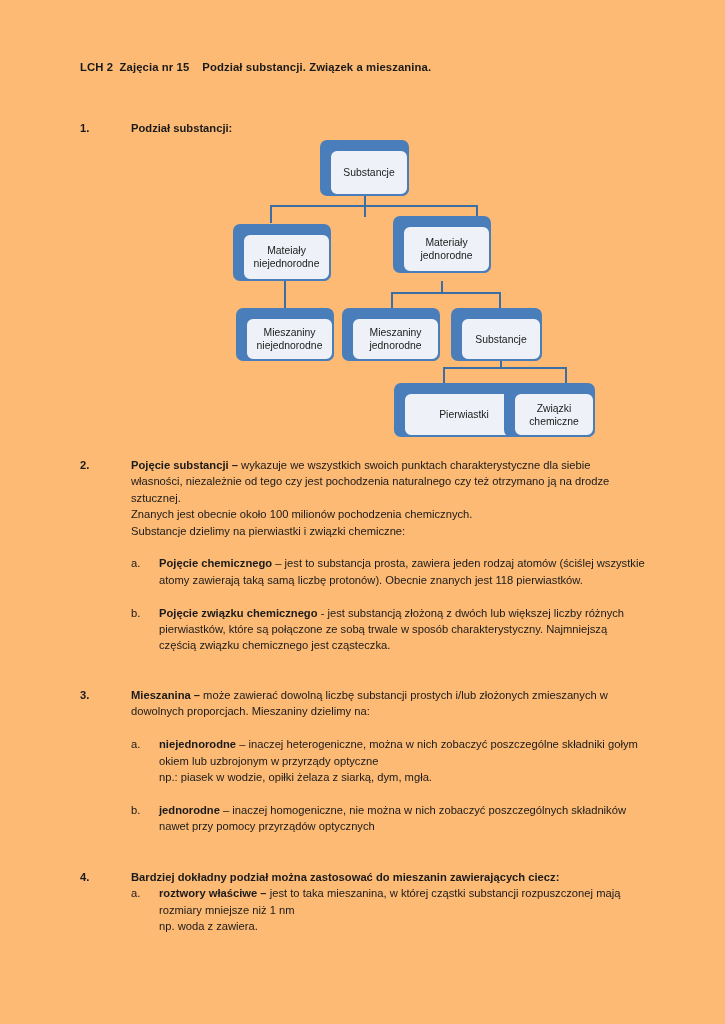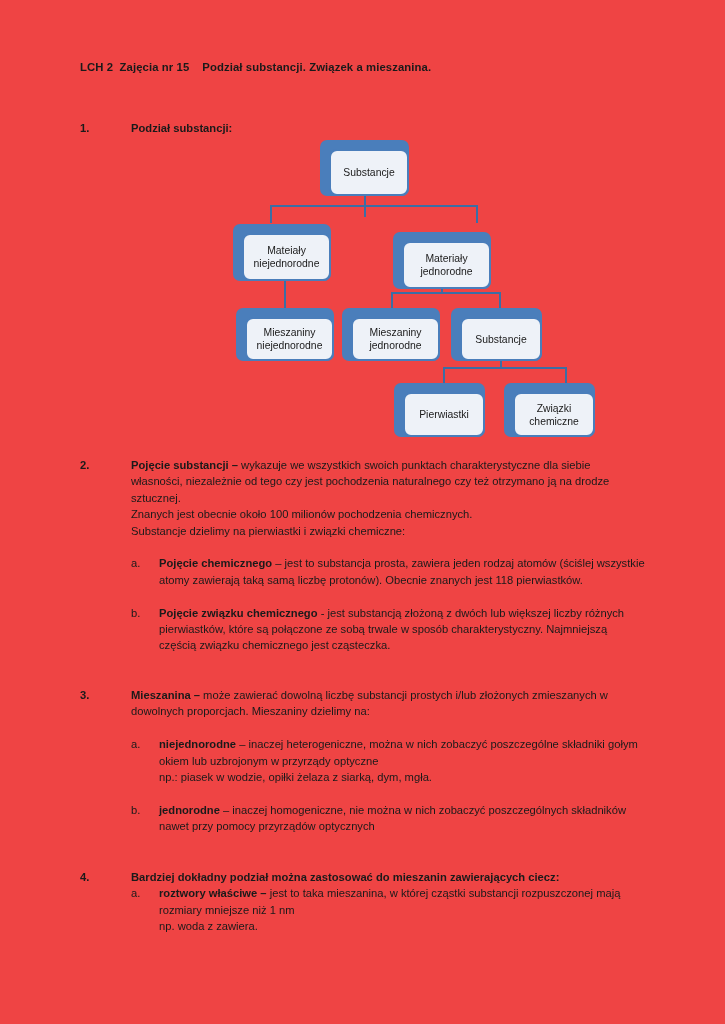--- a/index.html
+++ b/index.html
@@ -13,21 +13,21 @@
     height: 1024px;
     position: relative;
     font-family: "Liberation Sans", sans-serif;
     color: #1a1a1a;
     overflow: hidden;
   }
 
   .page {
     position: absolute;
     inset: 0;
-    background: #ef4444;
+    background: #fdba74;
     text-decoration: underline;
   }
 
   
   .doc-title {
     position: absolute;
     left: 80px;
     top: 61px;
     font-size: 11.3px;
     font-weight: bold;
@@ -157,21 +157,21 @@
       <div class="shadow"></div>
       <div class="front">Substancje</div>
     </div>
 
     <div class="node" style="left:233px; top:224px; width:98px; height:57px;">
       <div class="shadow"></div>
       <div class="front">Mateiały
 niejednorodne</div>
     </div>
 
-    <div class="node" style="left:393px; top:232px; width:98px; height:57px;">
+    <div class="node" style="left:393px; top:216px; width:98px; height:57px;">
       <div class="shadow"></div>
       <div class="front">Materiały
 jednorodne</div>
     </div>
 
     <div class="node" style="left:236px; top:308px; width:98px; height:53px;">
       <div class="shadow"></div>
       <div class="front">Mieszaniny
 niejednorodne</div>
     </div>
@@ -180,21 +180,21 @@
       <div class="shadow"></div>
       <div class="front">Mieszaniny
 jednorodne</div>
     </div>
 
     <div class="node" style="left:451px; top:308px; width:91px; height:53px;">
       <div class="shadow"></div>
       <div class="front">Substancje</div>
     </div>
 
-    <div class="node" style="left:394px; top:383px; width:91px; height:54px;">
+    <div class="node" style="left:394px; top:383px; width:91px; height:54px;padding-left:40px;">
       <div class="shadow"></div>
       <div class="front">Pierwiastki</div>
     </div>
 
     <div class="node" style="left:504px; top:383px; width:91px; height:54px;">
       <div class="shadow"></div>
       <div class="front">Związki
 chemiczne</div>
     </div>
   </div>

